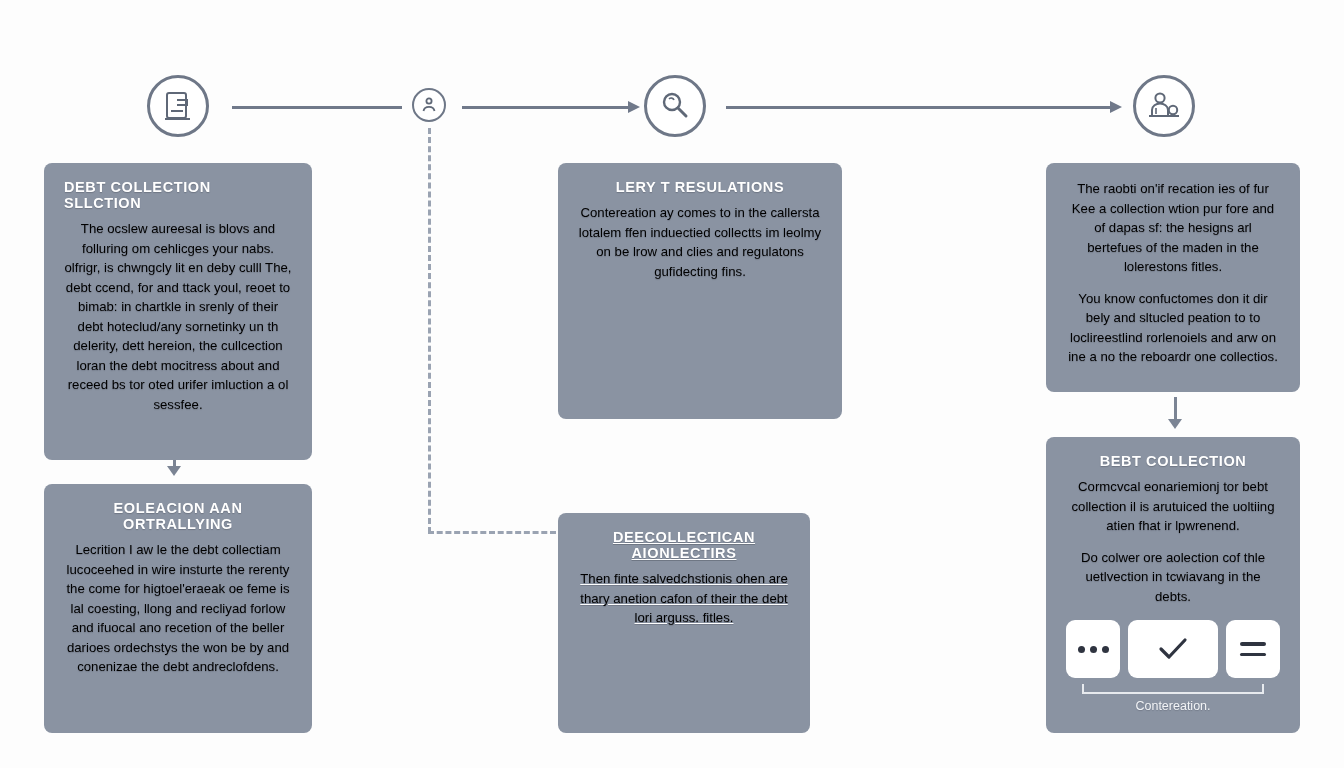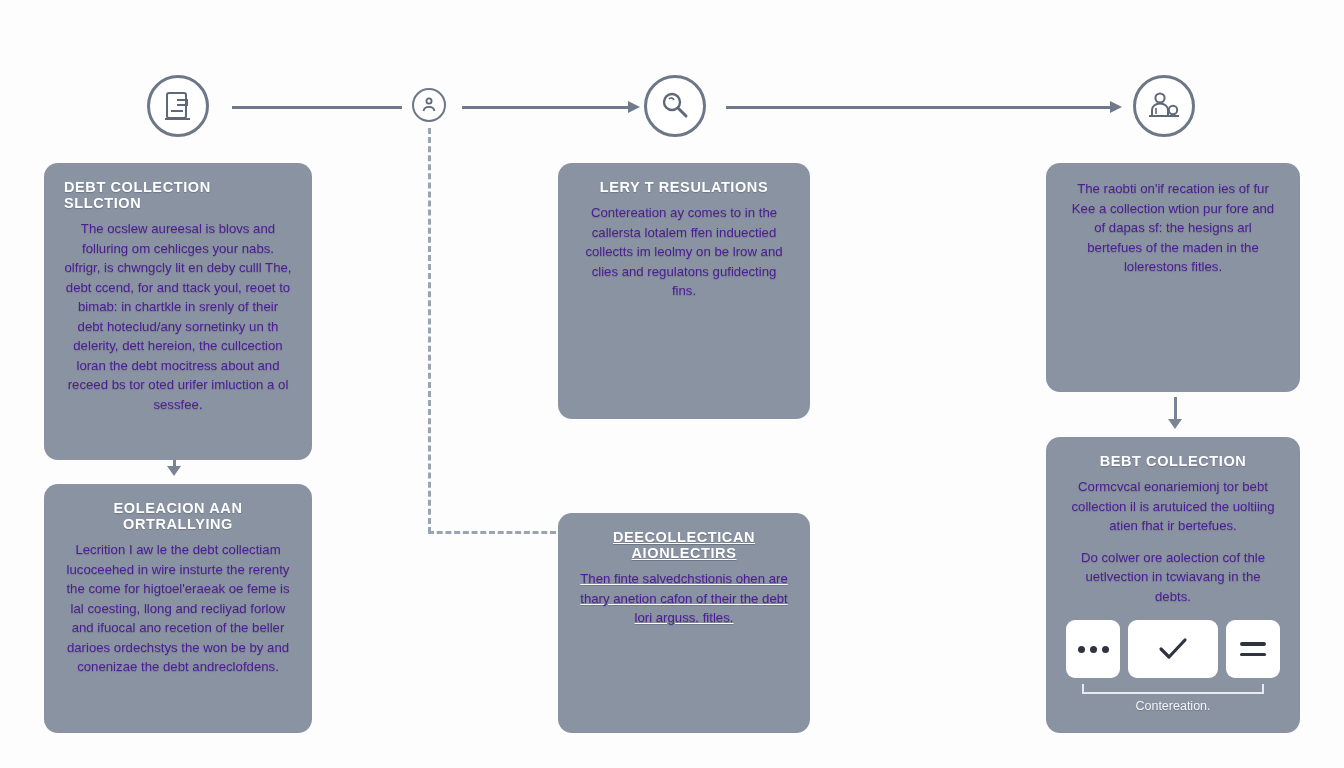--- a/index.html
+++ b/index.html
@@ -74,41 +74,41 @@
     width: 0; height: 0;
     border-left: 7px solid transparent;
     border-right: 7px solid transparent;
     border-top: 10px solid #7b8494;
   }
 
   
   .card {
     position: absolute;
     background: #8a93a2;
-    border-radius: 14px;
+    border-radius: 8px;
     box-sizing: border-box;
     padding: 16px 20px 18px 20px;
     color: #ffffff;
     text-align: center;
     overflow: hidden;
   }
   .card-title {
     font-size: 14.5px;
     font-weight: bold;
     letter-spacing: 0.6px;
     margin: 0 0 8px 0;
     color: #ffffff;
     text-shadow: 0 1px 1px rgba(60,66,78,0.35);
   }
   .card-title.left { text-align: left; }
   .card-para {
     font-size: 13.2px;
     line-height: 1.48;
     margin: 0 0 12px 0;
-    color: #4c1d95;
+    color: #000000;
     text-shadow: 0 1px 1px rgba(60,66,78,0.28);
   }
   .card-para:last-child { margin-bottom: 0; }
 
   
   .btn-row {
     display: flex;
     justify-content: center;
     align-items: stretch;
     gap: 8px;
@@ -228,37 +228,38 @@
   <div class="card" style="left:44px; top:163px; width:268px; height:297px;">
     <div class="card-title left">DEBT COLLECTION SLLCTION</div>
     <p class="card-para">The ocslew aureesal is blovs and folluring om cehlicges your nabs. olfrigr, is chwngcly lit en deby culll The, debt ccend, for and ttack youl, reoet to bimab: in chartkle in srenly of their debt hoteclud/any sornetinky un th delerity, dett hereion, the cullcection loran the debt mocitress about and receed bs tor oted urifer imluction a ol sessfee.</p>
   </div>
 
   <div class="card" style="left:44px; top:484px; width:268px; height:249px;">
     <div class="card-title">EOLEACION AAN ORTRALLYING</div>
     <p class="card-para">Lecrition I aw le the debt collectiam lucoceehed in wire insturte the rerenty the come for higtoel'eraeak oe feme is lal coesting, llong and recliyad forlow and ifuocal ano recetion of the beller darioes ordechstys the won be by and conenizae the debt andreclofdens.</p>
   </div>
 
-  <div class="card" style="left:558px; top:163px; width:252px; height:256px;">
+  <div class="card" style="left:558px; top:163px; width:284px; height:256px;">
     <div class="card-title">LERY T RESULATIONS</div>
     <p class="card-para">Contereation ay comes to in the callersta lotalem ffen induectied collectts im leolmy on be lrow and clies and regulatons gufidecting fins.</p>
   </div>
 
   <div class="card" style="left:558px; top:513px; width:252px; height:220px;text-decoration:underline;">
     <div class="card-title">DEECOLLECTICAN AIONLECTIRS</div>
     <p class="card-para">Then finte salvedchstionis ohen are thary anetion cafon of their the debt lori arguss. fitles.</p>
   </div>
 
   <div class="card" style="left:1046px; top:163px; width:254px; height:229px;">
     <p class="card-para">The raobti on'if recation ies of fur Kee a collection wtion pur fore and of dapas sf: the hesigns arl bertefues of the maden in the lolerestons fitles.</p>
+    <p class="card-para">You know confuctomes don it dir bely and sltucled peation to to loclireestlind rorlenoiels and arw on ine a no the reboardr one collectios.</p>
   </div>
 
   <div class="card" style="left:1046px; top:437px; width:254px; height:296px;">
     <div class="card-title">BEBT COLLECTION</div>
-    <p class="card-para">Cormcvcal eonariemionj tor bebt collection il is arutuiced the uoltiing atien fhat ir bertefues.</p>
+    <p class="card-para">Cormcvcal eonariemionj tor bebt collection il is arutuiced the uoltiing atien fhat ir lpwrenend.</p>
     <p class="card-para">Do colwer ore aolection cof thle uetlvection in tcwiavang in the debts.</p>
 
     <div class="btn-row">
       <div class="ui-btn btn-narrow">
         <div class="dots">
           <span></span>
             <span></span>
             <span></span>
         </div>
       </div>

